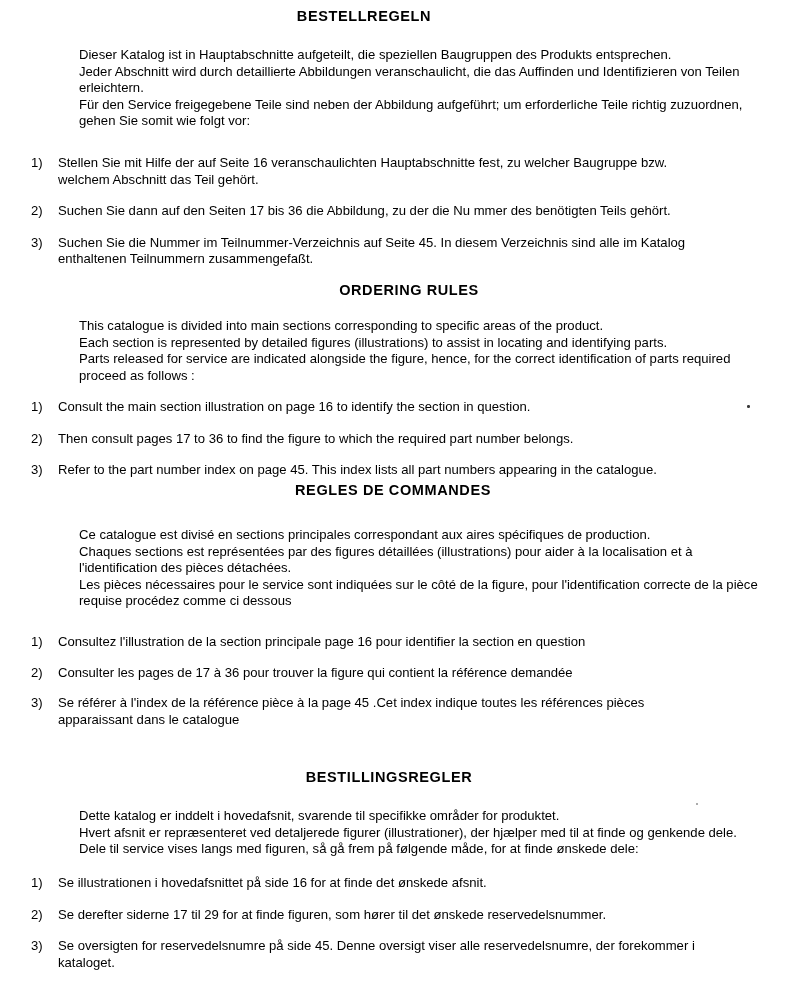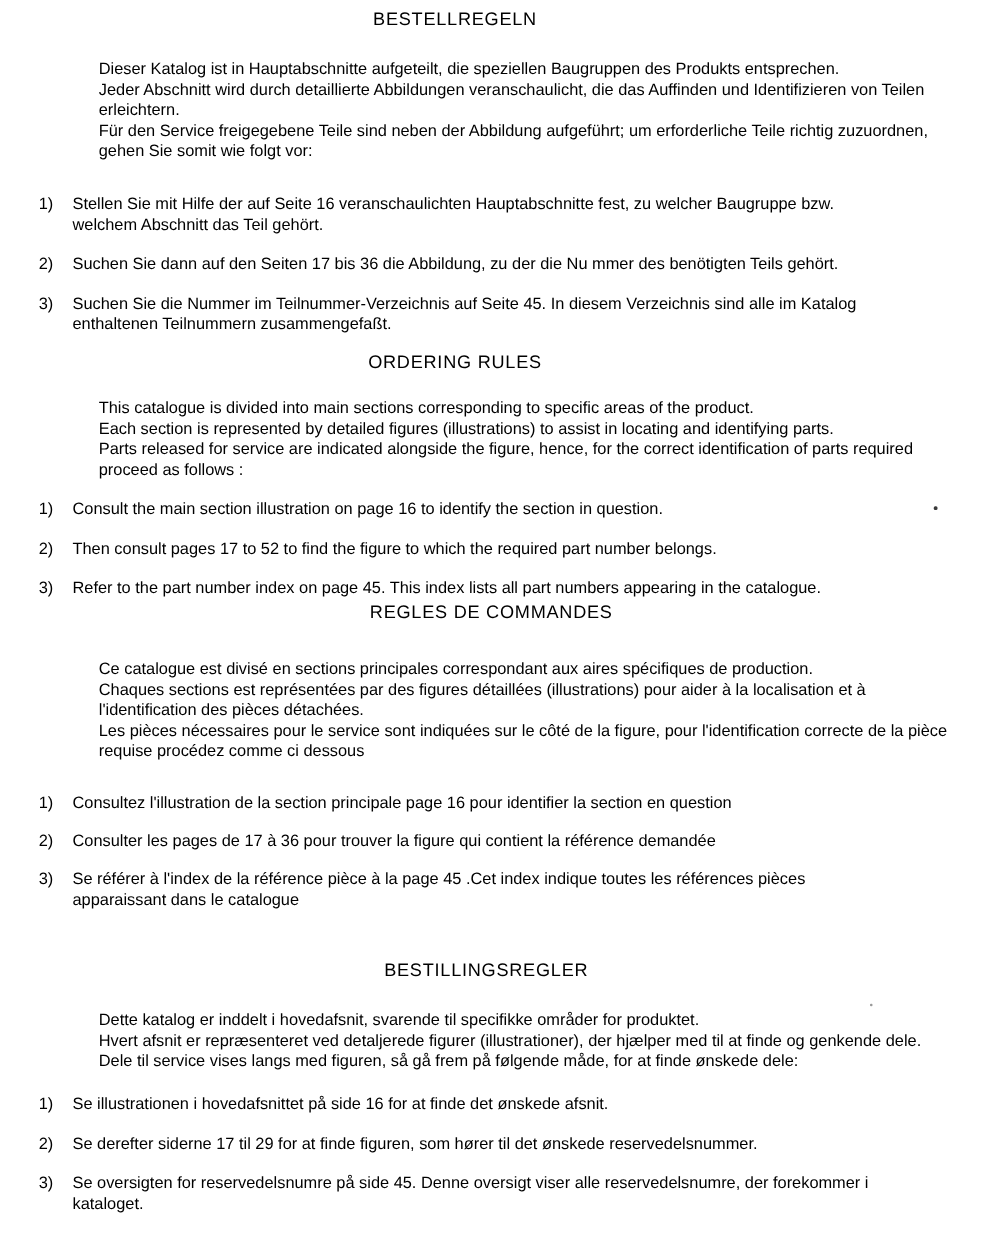--- a/index.html
+++ b/index.html
@@ -22,21 +22,21 @@
     height: 1000px;
     box-sizing: border-box;
   }
 
   
   .section-title {
     position: absolute;
     left: 0;
     width: 728px;
     text-align: center;
-    font-weight: normal;
+    font-weight: bold;
     font-size: 14.5px;
     letter-spacing: 0.6px;
     line-height: 1.1;
   }
 
   
   .para {
     position: absolute;
     left: 31px;
     width: 722px;
@@ -111,35 +111,35 @@
       <span class="list-marker">2)</span>
       <span class="list-text">Suchen Sie dann auf den Seiten 17 bis 36 die Abbildung, zu der die Nu mmer des benötigten Teils gehört.</span>
     </div>
     <div class="list-item">
       <span class="list-marker">3)</span>
       <span class="list-text">Suchen Sie die Nummer im Teilnummer-Verzeichnis auf Seite 45. In diesem Verzeichnis sind alle im Katalog
 enthaltenen Teilnummern zusammengefaßt.</span>
     </div>
   </div>
 
-  <div class="section-title" style="top:283px;">ORDERING RULES</div>
+  <div class="section-title" style="top:283px;padding-left:45px;">ORDERING RULES</div>
 
   <div class="para" style="top:318px;">This catalogue is divided into main sections corresponding to specific areas of the product.
 Each section is represented by detailed figures (illustrations) to assist in locating and identifying parts.
 Parts released for service are indicated alongside the figure, hence, for the correct identification of parts required
 proceed as follows :</div>
 
   <div class="list gap-lg" style="top:399px;">
     <div class="list-item">
       <span class="list-marker">1)</span>
       <span class="list-text">Consult the main section illustration on page 16 to identify the section in question.</span>
     </div>
     <div class="list-item">
       <span class="list-marker">2)</span>
-      <span class="list-text">Then consult pages 17 to 52 to find the figure to which the required part number belongs.</span>
+      <span class="list-text">Then consult pages 17 to 36 to find the figure to which the required part number belongs.</span>
     </div>
     <div class="list-item">
       <span class="list-marker">3)</span>
       <span class="list-text">Refer to the part number index on page 45. This index lists all part numbers appearing in the catalogue.</span>
     </div>
   </div>
 
   <div class="section-title" style="top:483px;margin-left:29px;">REGLES DE COMMANDES</div>
 
   <div class="para" style="top:527px;">Ce catalogue est divisé en sections principales correspondant aux aires spécifiques de production.

